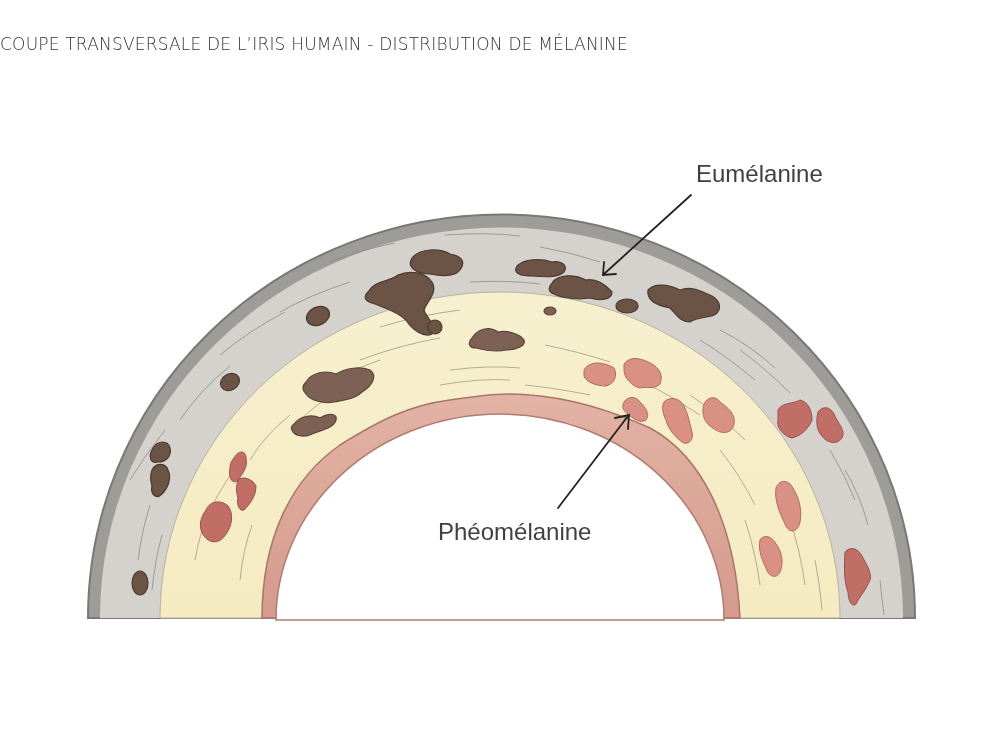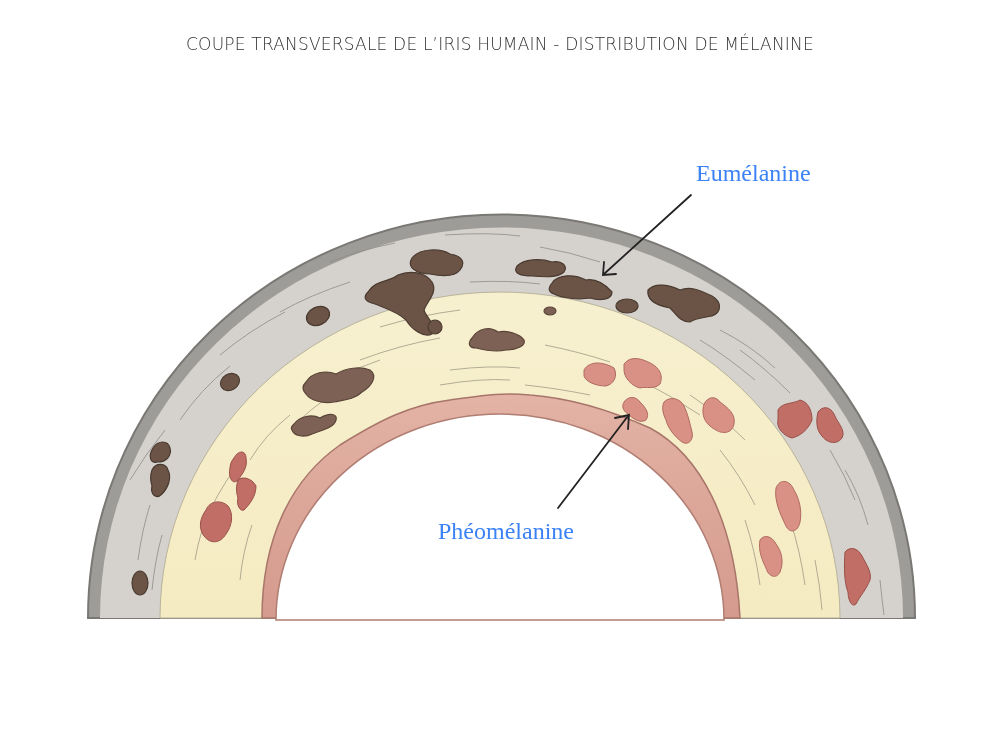--- a/index.html
+++ b/index.html
@@ -1,24 +1,24 @@
 <!DOCTYPE html>
 <html><head>
 <meta charset="utf-8">
 <style>
   html, body { margin: 0; padding: 0; background: #ffffff; }
   body { width: 1000px; height: 747px; position: relative; overflow: hidden; font-family: "DejaVu Sans", sans-serif; }
   .title {
-    position: absolute; left: 0; top: 34px; width: 1000px; text-align: center;
+    position: absolute; left: 0; top: 34px; width: 1000px; 
     font-family: "DejaVu Sans", sans-serif; font-size: 17px; letter-spacing: 0.2px;
     color: #333333; font-weight: 300;
   }
   .label {
-    position: absolute; font-family: Liberation Serif, serif; font-size: 24px;
-    color: #3b82f6; font-weight: 300; white-space: nowrap;
+    position: absolute; font-family: Liberation Sans, sans-serif; font-size: 24px;
+    color: #404040; font-weight: 300; white-space: nowrap;
   }
   .label-eu { left: 696px; top: 160px; }
   .label-pheo { left: 438px; top: 518px; text-align: center; }
   svg.diagram { position: absolute; left: 0; top: 0; }
 </style>
 </head>
 <body>
 
 <div class="title">COUPE TRANSVERSALE DE L’IRIS HUMAIN - DISTRIBUTION DE MÉLANINE</div>
 

